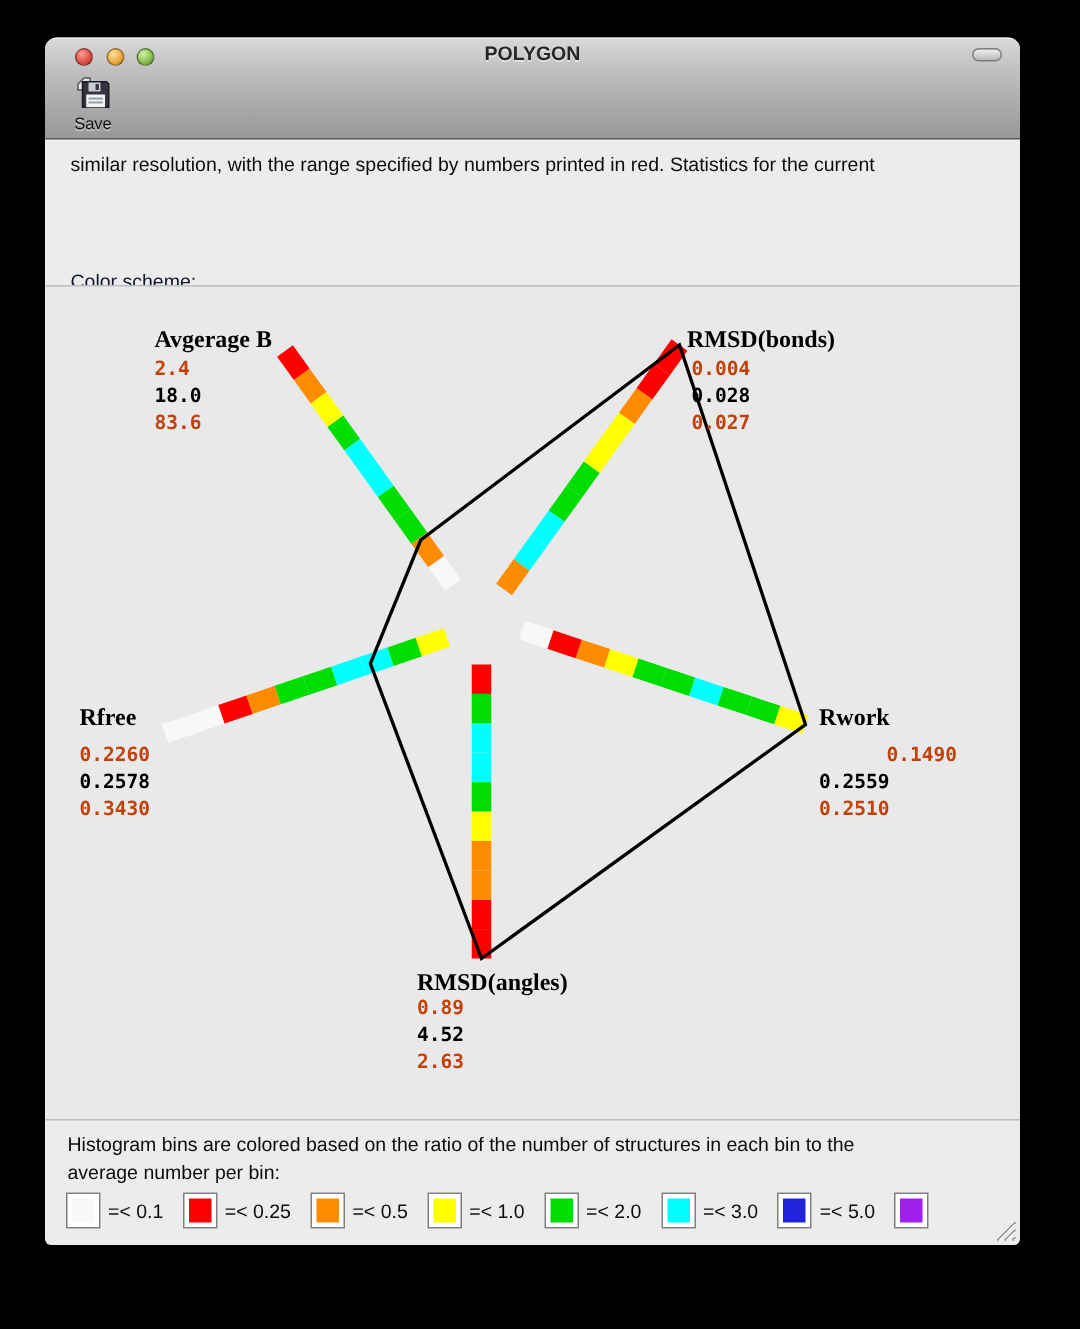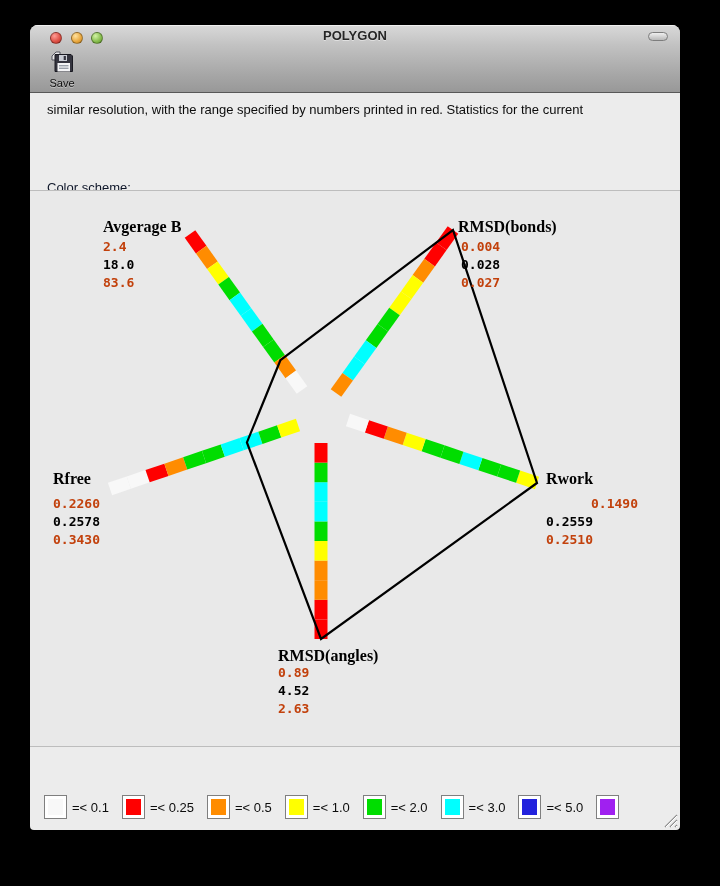--- a/index.html
+++ b/index.html
@@ -156,20 +156,24 @@
         <div class="axis-val red" style="left: 248px; top: 474px;">0.89</div>
         <div class="axis-val black" style="left: 248px; top: 492px;">4.52</div>
         <div class="axis-val red" style="left: 248px; top: 510px;">2.63</div>
         <div class="axis-label" style="left: 23px; top: 279px;">Rfree</div>
         <div class="axis-val red" style="left: 23px; top: 305px;">0.2260</div>
         <div class="axis-val black" style="left: 23px; top: 323px;">0.2578</div>
         <div class="axis-val red" style="left: 23px; top: 341px;">0.3430</div>
       </div>
   </div>
 
+  <div class="footer-text">
+    <div>Histogram bins are colored based on the ratio of the number of structures in each bin to the</div>
+    <div>average number per bin:</div>
+  </div>
 
   <div class="legend" id="legend-row">
       <div class="swatch">
         <div class="fill" style="background: rgb(248, 248, 248);"></div>
       </div>
       <span class="ltext">=&lt; 0.1</span>
       <div class="swatch">
         <div class="fill" style="background: rgb(255, 0, 0);"></div>
       </div>
       <span class="ltext">=&lt; 0.25</span>

